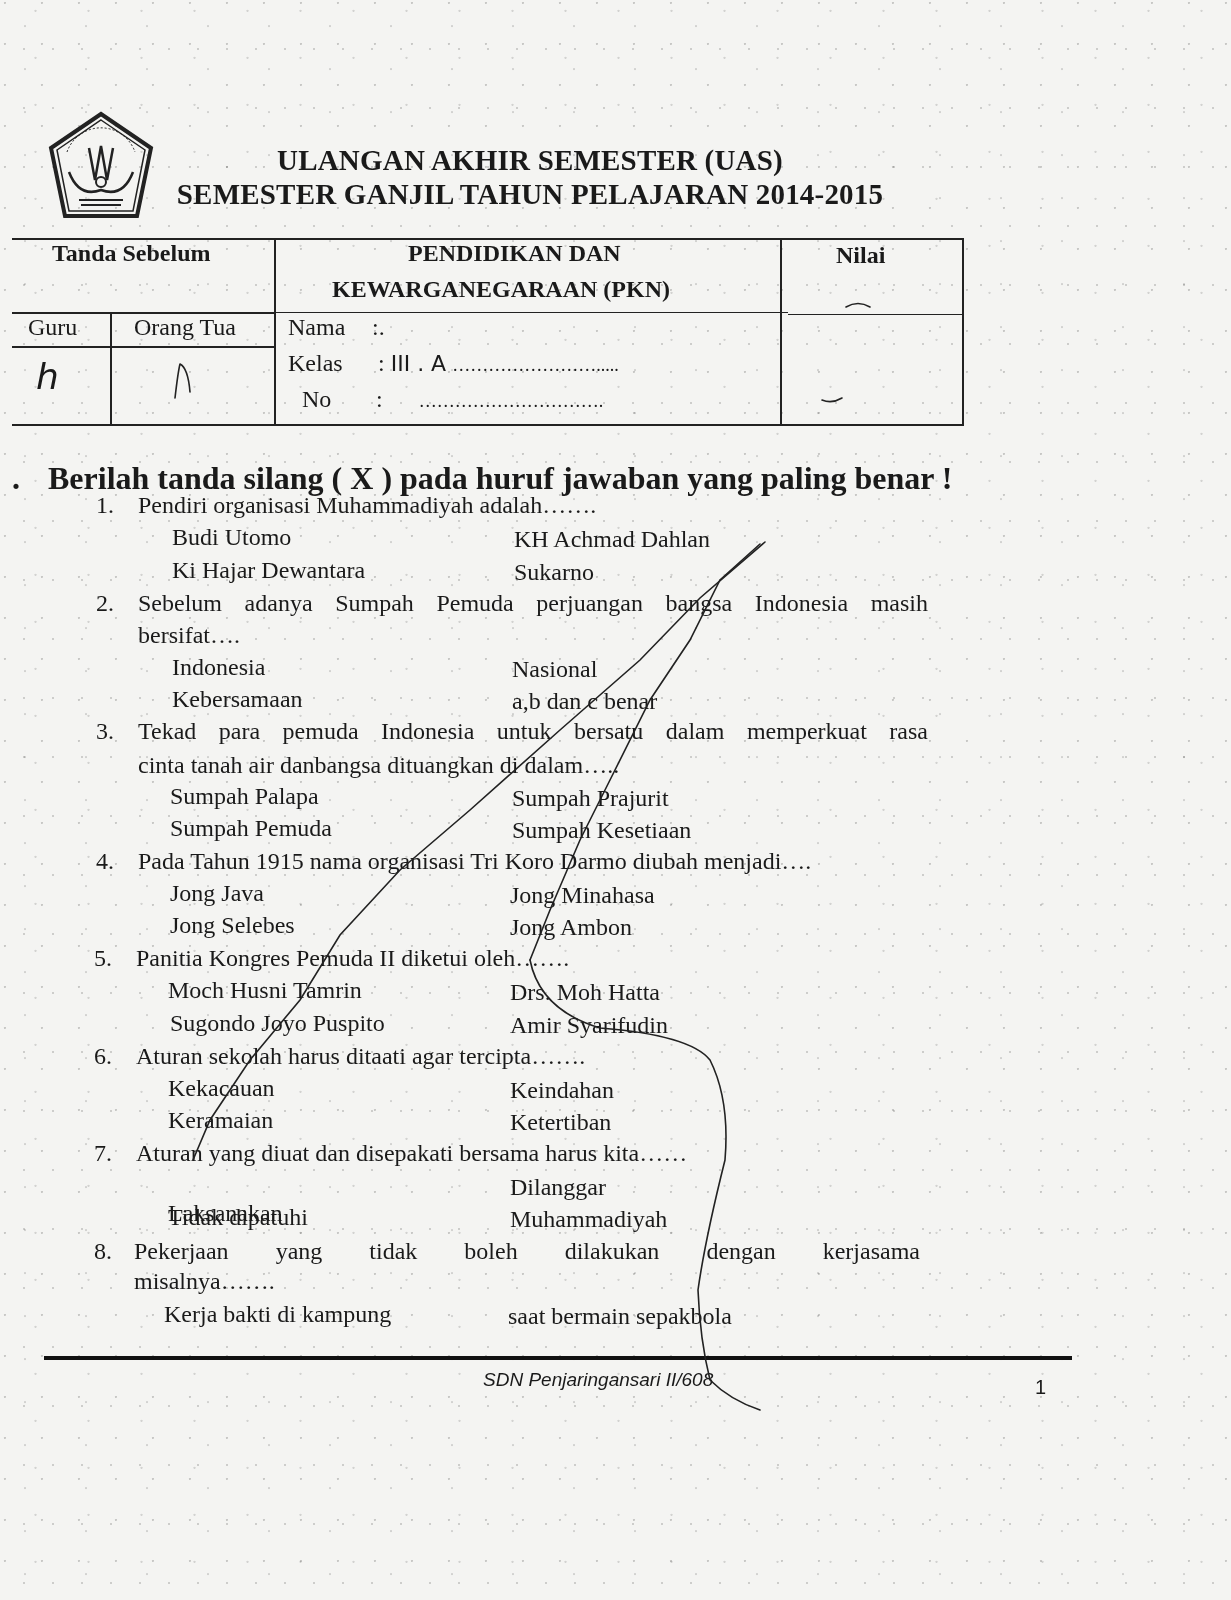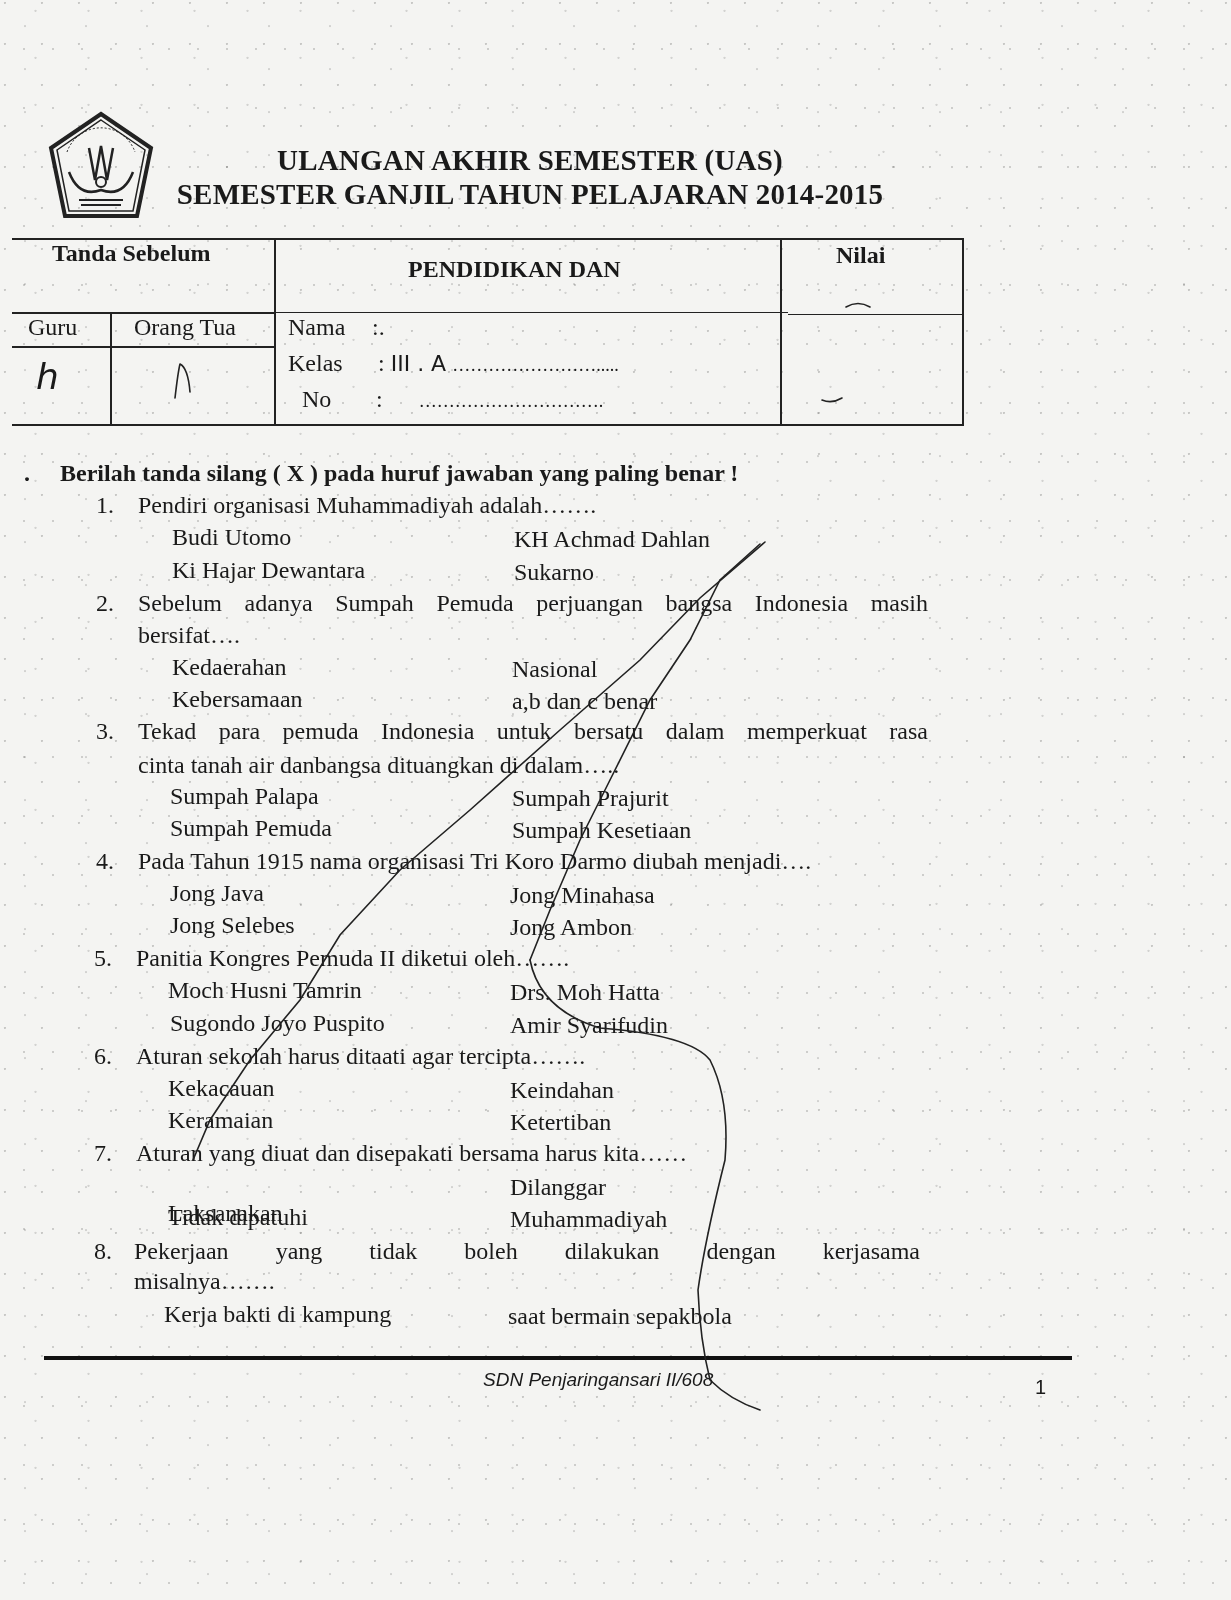--- a/index.html
+++ b/index.html
@@ -27,21 +27,21 @@
   .title.t2 { top: 178px; }
 
   .hdr-table {
     position: absolute; left: 12px; top: 238px; width: 952px; height: 188px;
   }
   .line { position: absolute; background: #222; }
   .cell-text { position: absolute; font-size: 24px; }
   .bold { font-weight: bold; }
 
   .instruction {
-    position: absolute; left: 24px; top: 460px; font-size: 24px; font-weight: bold;
+    position: absolute; left: 12px; top: 460px; font-size: 32px; font-weight: bold;
   }
   .instruction .dot { display: inline-block; width: 36px; }
 
   .q { position: absolute; left: 96px; font-size: 24px; }
   .qnum { display: inline-block; width: 42px; }
   .qtext { display: inline-block; }
   .opt { position: absolute; font-size: 24px; }
   .justify {
     position: absolute; left: 138px; width: 790px; font-size: 24px;
     text-align: justify; text-align-last: justify;
@@ -86,21 +86,22 @@
   <div class="line" style="left:262px;top:0;width:2px;height:188px;"></div>
   <div class="line" style="left:98px;top:74px;width:2px;height:114px;"></div>
   <div class="line" style="left:768px;top:0;width:2px;height:188px;"></div>
   <div class="line" style="left:950px;top:0;width:2px;height:188px;"></div>
 
   <div class="cell-text bold" style="left:40px;top:2px;">Tanda Sebelum</div>
   <div class="cell-text" style="left:16px;top:76px;">Guru</div>
   <div class="cell-text" style="left:122px;top:76px;">Orang Tua</div>
   <div class="cell-text" style="left:24px;top:118px;font-family:'DejaVu Sans',sans-serif;font-size:36px;font-style:italic;font-weight:200;">h</div>
 
-  <div class="cell-text bold" style="left:396px;top:18px;">PENDIDIKAN DAN</div>
+  <div class="cell-text bold" style="left:396px;top:2px;">PENDIDIKAN DAN</div>
+  <div class="cell-text bold" style="left:320px;top:38px;">KEWARGANEGARAAN (PKN)</div>
 
   <div class="cell-text" style="left:276px;top:76px;">Nama</div>
   <div class="cell-text" style="left:360px;top:76px;">:.</div>
 
   <div class="cell-text" style="left:276px;top:112px;">Kelas</div>
   <div class="cell-text" style="left:366px;top:112px;">
     <span>:</span>
     <span style="font-family:'DejaVu Sans',sans-serif;font-size:22px;">III . A</span>
     <span style="font-size:18px;">…………………….....</span>
   </div>
@@ -124,21 +125,21 @@
 <div class="opt" style="left:172px;top:524px;">Budi Utomo</div>
 <div class="opt" style="left:514px;top:526px;">KH Achmad Dahlan</div>
 <div class="opt" style="left:172px;top:557px;">Ki Hajar Dewantara</div>
 <div class="opt" style="left:514px;top:559px;">Sukarno</div>
 
 <div class="q" style="top:590px;left:96px;">
   <span class="qnum">2.</span>
 </div>
 <div class="justify" style="top:590px;">Sebelum adanya Sumpah Pemuda perjuangan bangsa Indonesia masih</div>
 <div class="opt" style="left:138px;top:622px;">bersifat….</div>
-<div class="opt" style="left:172px;top:654px;">Kedaerahan</div>
+<div class="opt" style="left:172px;top:654px;">Indonesia</div>
 <div class="opt" style="left:512px;top:656px;">Nasional</div>
 <div class="opt" style="left:172px;top:686px;">Kebersamaan</div>
 <div class="opt" style="left:512px;top:688px;">a,b dan c benar</div>
 
 <div class="q" style="top:718px;">
   <span class="qnum">3.</span>
 </div>
 <div class="justify" style="top:718px;">Tekad para pemuda Indonesia untuk bersatu dalam memperkuat rasa</div>
 <div class="opt" style="left:138px;top:752px;">cinta tanah air danbangsa dituangkan di dalam…..</div>
 <div class="opt" style="left:170px;top:783px;">Sumpah Palapa</div>

